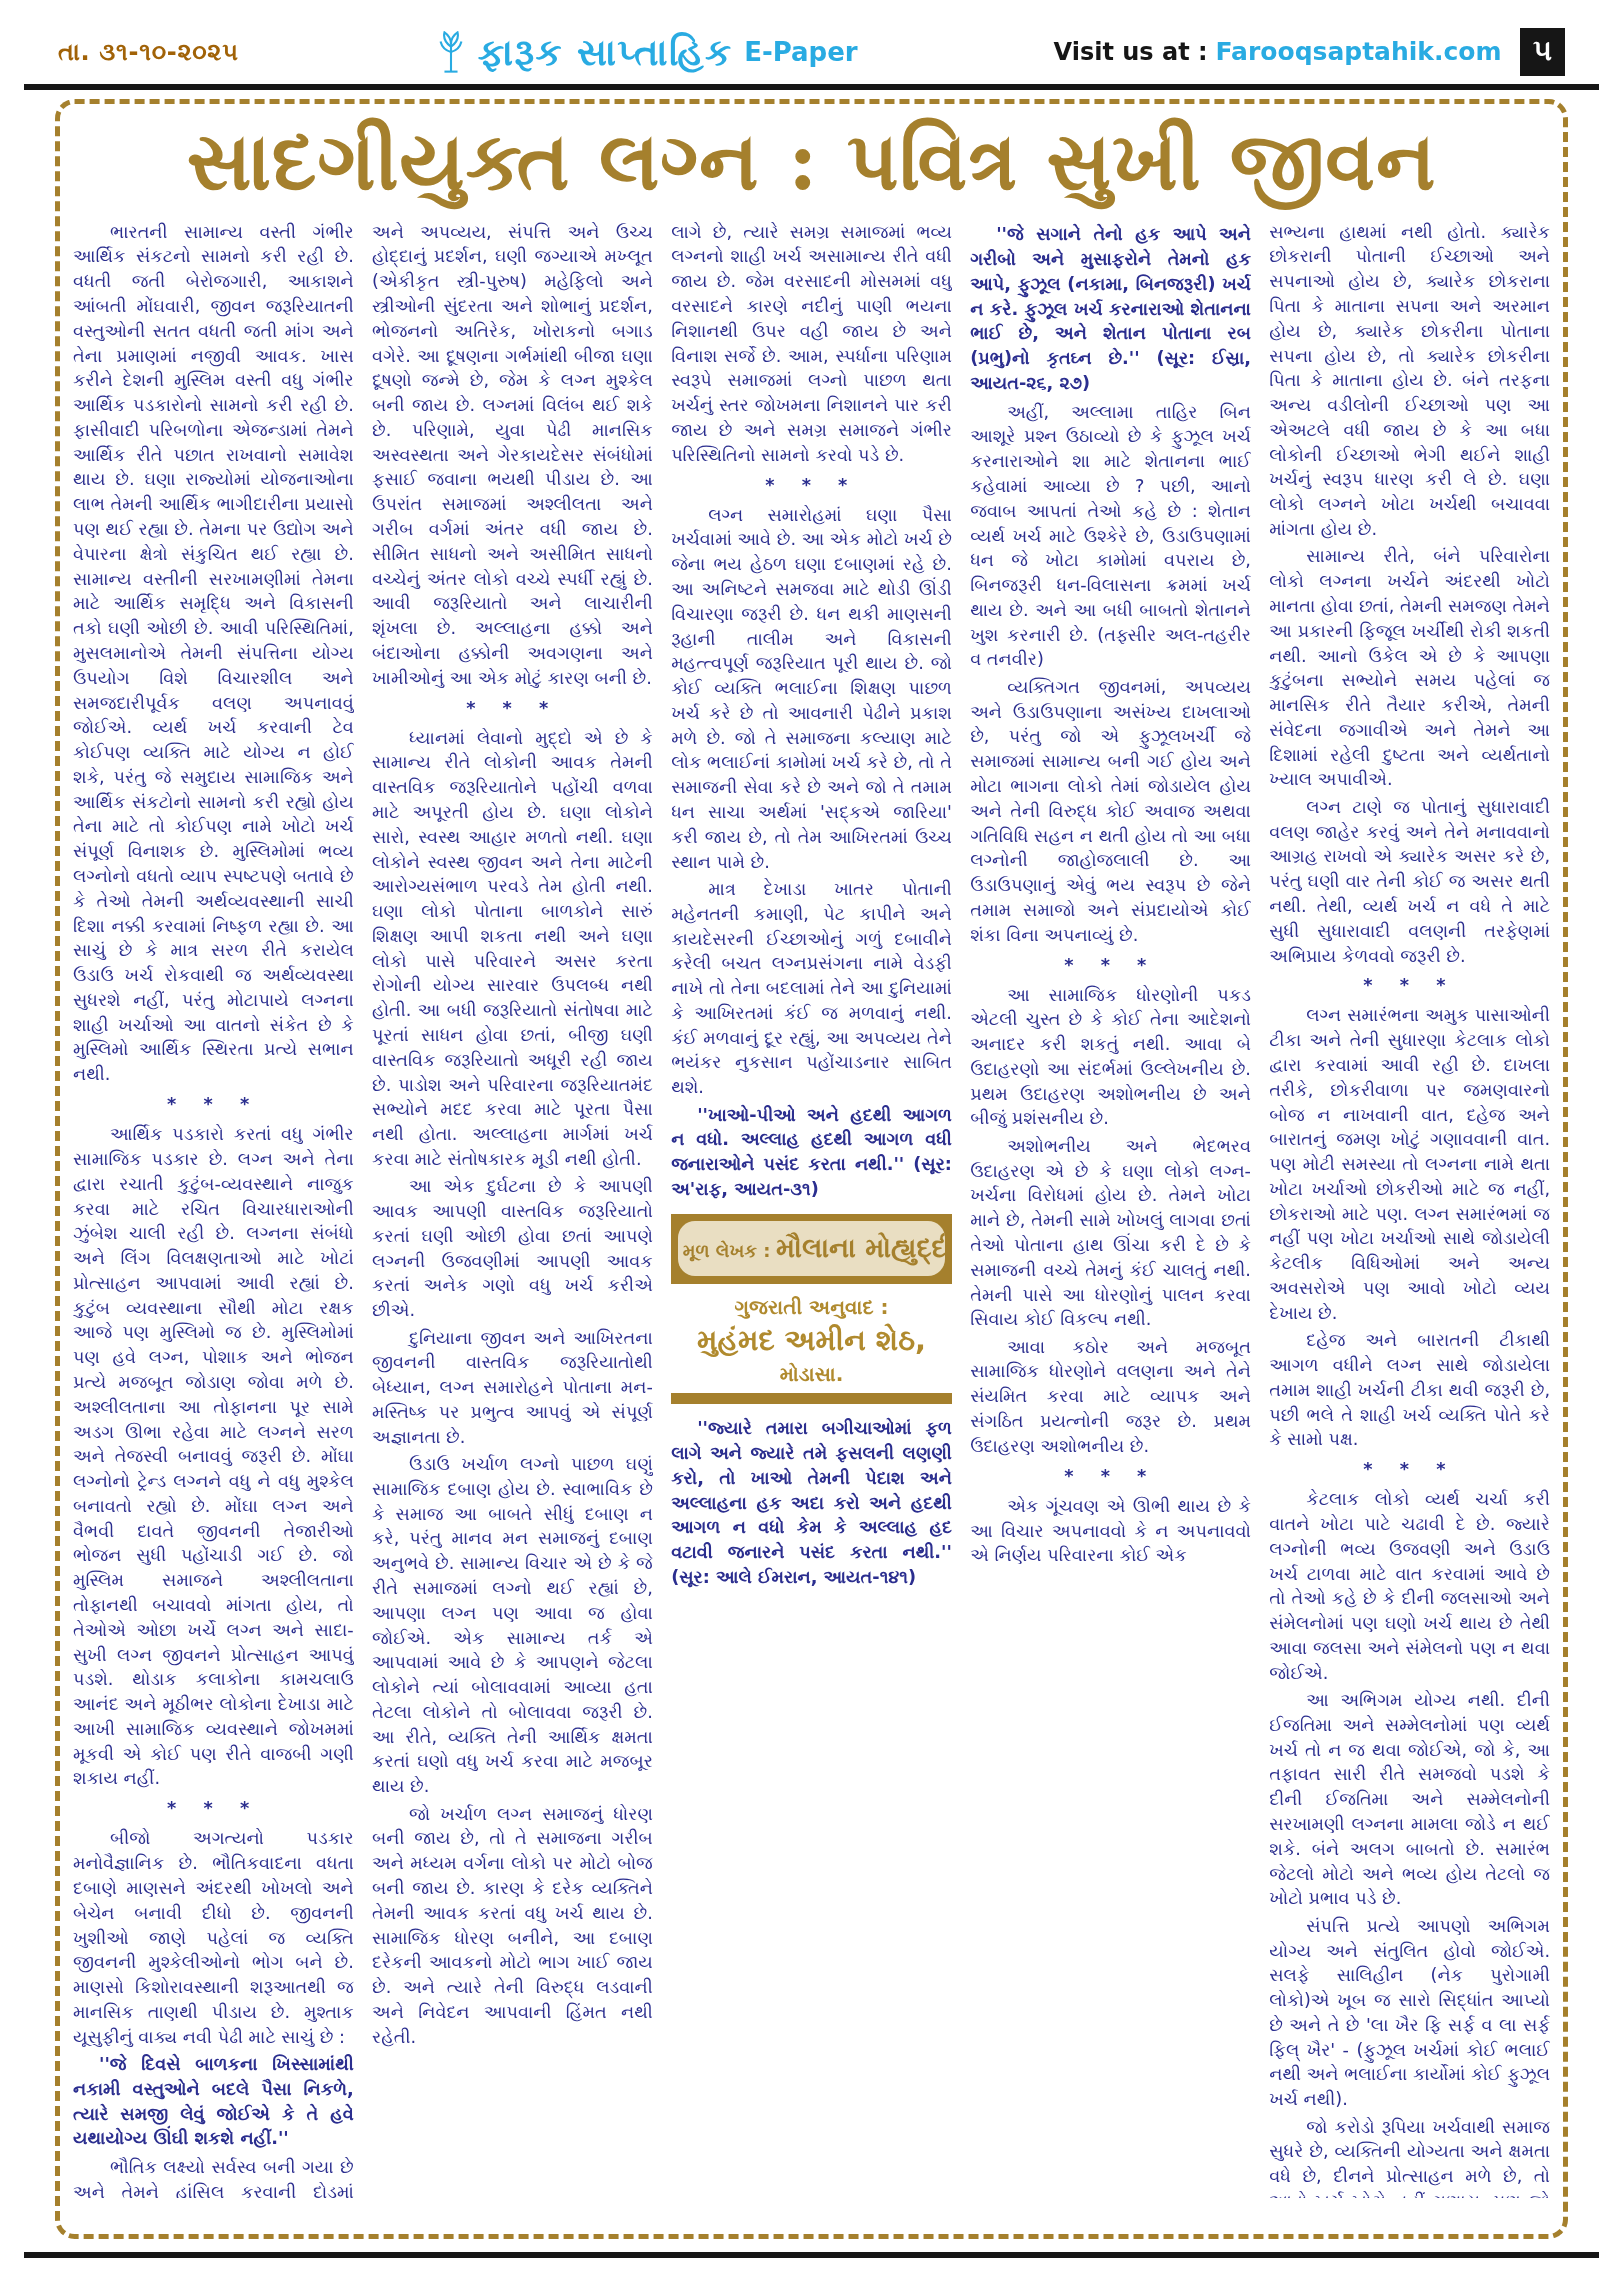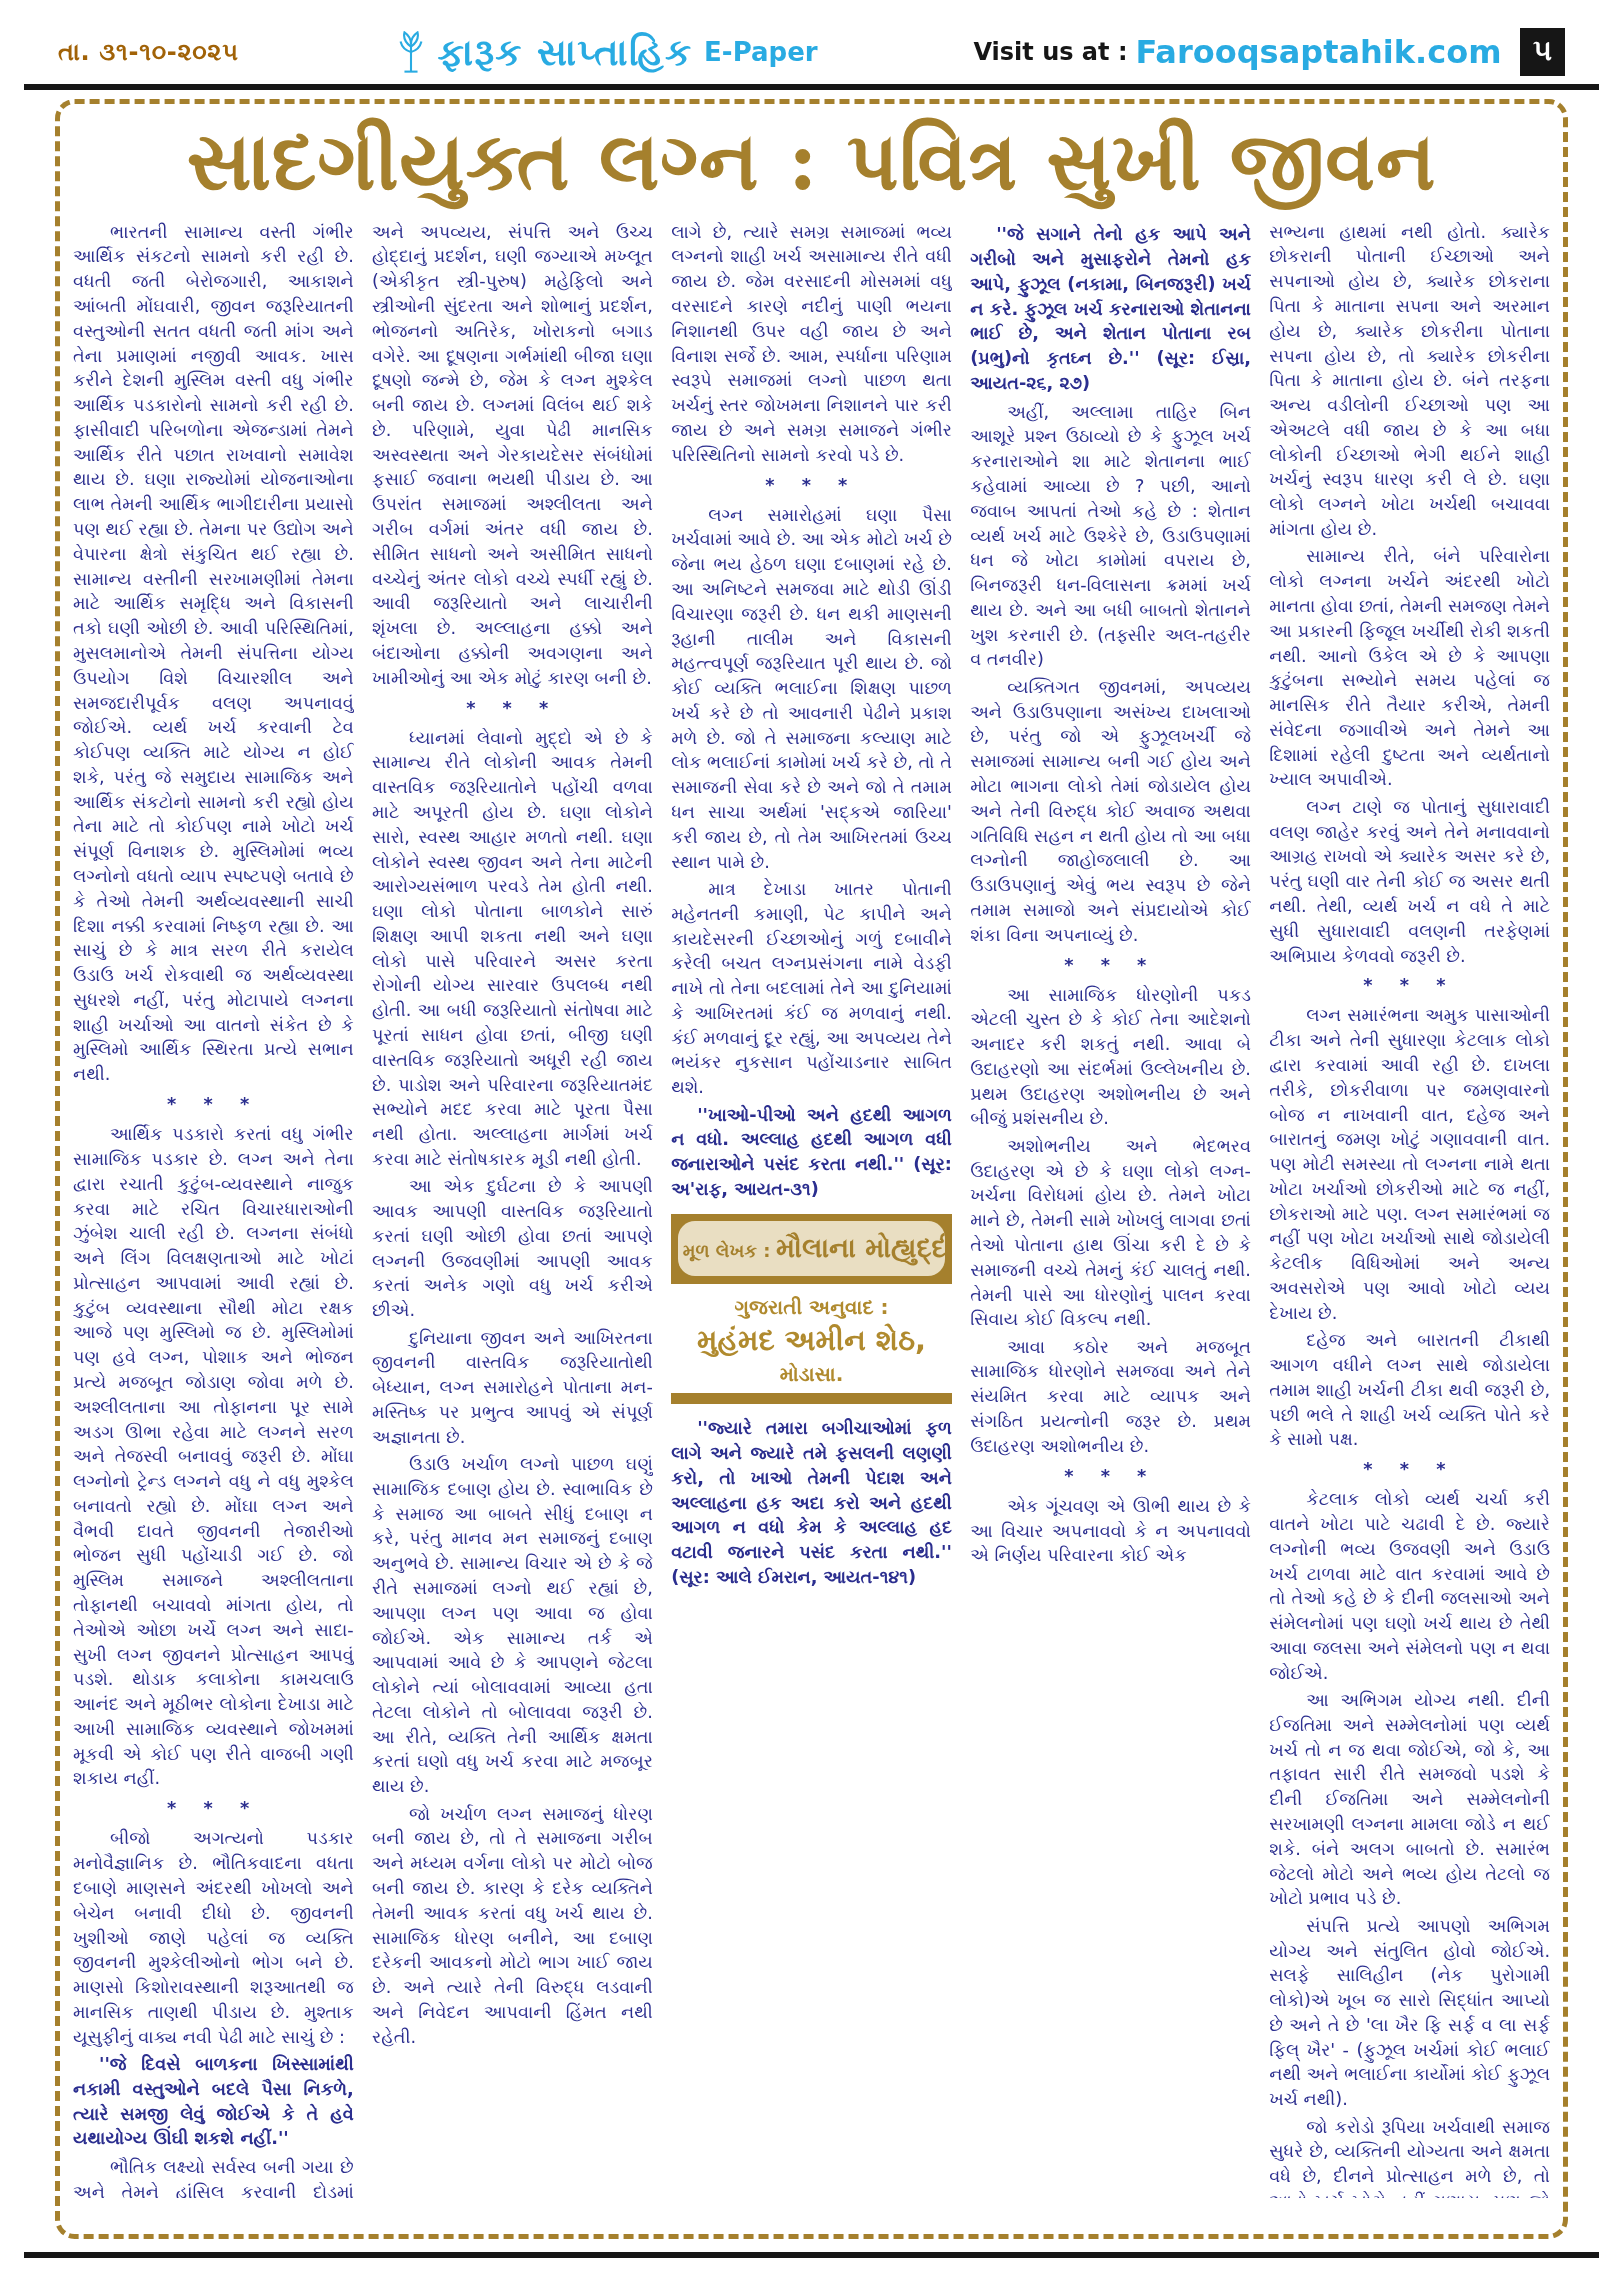--- a/index.html
+++ b/index.html
@@ -8,21 +8,21 @@
 
   
   .hdr{position:absolute;top:26px;left:58px;right:58px;height:52px;display:flex;align-items:center;justify-content:space-between;}
   .hdr-date{font-size:24px;font-weight:bold;color:#a16207;letter-spacing:0.7px;}
   .masthead{display:flex;align-items:center;gap:9.2px;}
   .masthead .tree{display:inline-flex;align-items:flex-end;}
   .masthead .m-title{font-size:37px;font-weight:bold;color:#29abe2;letter-spacing:1.3px;}
   .masthead .m-sub{font-size:26px;font-weight:bold;color:#29abe2;margin-left:2.6px;}
   .visit{display:flex;align-items:center;gap:7.9px;}
   .visit .v-lbl{font-size:24px;font-weight:bold;color:#161616;}
-  .visit .v-site{font-size:32px;font-weight:bold;color:#29abe2;text-decoration:none;text-align:center;}
+  .visit .v-site{font-size:25px;font-weight:bold;color:#29abe2;text-decoration:none;text-align:center;}
   .pageno{display:inline-block;background:#161616;color:#ffffff;font-size:29px;font-weight:bold;line-height:1;padding:7.9px 13px 10.5px;margin-left:10.5px;}
 
   .toprule{position:absolute;top:84px;left:23.6px;right:23.6px;height:5.9px;background:#161616;}
   .botrule{position:absolute;bottom:37px;left:23.6px;right:23.6px;height:5.9px;background:#161616;}
 
   
   .bbox{position:absolute;top:99px;left:55px;right:55px;bottom:56px;border:5.2px dashed #a5802d;border-radius:19.6px;padding:9.2px 13px 11.8px;box-sizing:border-box;}
   .headline{margin:3.9px 0 13px;text-align:center;color:#a5802d;font-size:80px;line-height:1.12;font-weight:bold;font-family:"DejaVu Serif","Liberation Serif",serif;letter-spacing:0.7px;}
 
   .cols{display:flex;gap:18.3px;height:calc(100% - 131px);overflow:hidden;}
@@ -115,21 +115,21 @@
           </div>
           <div class="bq">''જ્યારે તમારા બગીચાઓમાં ફળ લાગે અને જ્યારે તમે ફસલની લણણી કરો, તો ખાઓ તેમની પેદાશ અને અલ્લાહના હક અદા કરો અને હદથી આગળ ન વધો કેમ કે અલ્લાહ હદ વટાવી જનારને પસંદ કરતા નથી.'' (સૂર: આલે ઈમરાન, આયત-૧૪૧)</div>
         </div>
         <div class="col">
           <div class="bq">''જે સગાને તેનો હક આપે અને ગરીબો અને મુસાફરોને તેમનો હક આપે, ફુઝૂલ (નકામા, બિનજરૂરી) ખર્ચ ન કરે. ફુઝૂલ ખર્ચ કરનારાઓ શેતાનના ભાઈ છે, અને શેતાન પોતાના રબ (પ્રભુ)નો કૃતઘ્ન છે.'' (સૂર: ઈસ્રા, આયત-૨૬, ૨૭)</div>
           <div class="para">અહીં, અલ્લામા તાહિર બિન આશૂરે પ્રશ્ન ઉઠાવ્યો છે કે ફુઝૂલ ખર્ચ કરનારાઓને શા માટે શેતાનના ભાઈ કહેવામાં આવ્યા છે ? પછી, આનો જવાબ આપતાં તેઓ કહે છે : શેતાન વ્યર્થ ખર્ચ માટે ઉશ્કેરે છે, ઉડાઉપણામાં ધન જે ખોટા કામોમાં વપરાય છે, બિનજરૂરી ધન-વિલાસના ક્રમમાં ખર્ચ થાય છે. અને આ બધી બાબતો શેતાનને ખુશ કરનારી છે. (તફ્સીર અલ-તહરીર વ તનવીર)</div>
           <div class="para">વ્યક્તિગત જીવનમાં, અપવ્યય અને ઉડાઉપણાના અસંખ્ય દાખલાઓ છે, પરંતુ જો એ ફુઝૂલખર્ચી જે સમાજમાં સામાન્ય બની ગઈ હોય અને મોટા ભાગના લોકો તેમાં જોડાયેલ હોય અને તેની વિરુદ્ધ કોઈ અવાજ અથવા ગતિવિધિ સહન ન થતી હોય તો આ બધા લગ્નોની જાહોજલાલી છે. આ ઉડાઉપણાનું એવું ભય સ્વરૂપ છે જેને તમામ સમાજો અને સંપ્રદાયોએ કોઈ શંકા વિના અપનાવ્યું છે.</div>
           <div class="sep">* * *</div>
           <div class="para">આ સામાજિક ધોરણોની પકડ એટલી ચુસ્ત છે કે કોઈ તેના આદેશનો અનાદર કરી શકતું નથી. આવા બે ઉદાહરણો આ સંદર્ભમાં ઉલ્લેખનીય છે. પ્રથમ ઉદાહરણ અશોભનીય છે અને બીજું પ્રશંસનીય છે.</div>
           <div class="para">અશોભનીય અને ભેદભરવ ઉદાહરણ એ છે કે ઘણા લોકો લગ્ન-ખર્ચના વિરોધમાં હોય છે. તેમને ખોટા માને છે, તેમની સામે ખોખલું લાગવા છતાં તેઓ પોતાના હાથ ઊંચા કરી દે છે કે સમાજની વચ્ચે તેમનું કંઈ ચાલતું નથી. તેમની પાસે આ ધોરણોનું પાલન કરવા સિવાય કોઈ વિકલ્પ નથી.</div>
-          <div class="para">આવા કઠોર અને મજબૂત સામાજિક ધોરણોને સમજવા અને તેને સંયમિત કરવા માટે વ્યાપક અને સંગઠિત પ્રયત્નોની જરૂર છે. પ્રથમ ઉદાહરણ અશોભનીય છે.</div>
+          <div class="para">આવા કઠોર અને મજબૂત સામાજિક ધોરણોને વલણના અને તેને સંયમિત કરવા માટે વ્યાપક અને સંગઠિત પ્રયત્નોની જરૂર છે. પ્રથમ ઉદાહરણ અશોભનીય છે.</div>
           <div class="sep">* * *</div>
           <div class="para">એક ગૂંચવણ એ ઊભી થાય છે કે આ વિચાર અપનાવવો કે ન અપનાવવો એ નિર્ણય પરિવારના કોઈ એક</div>
         </div>
         <div class="col">
           <div class="para noindent">સભ્યના હાથમાં નથી હોતો. ક્યારેક છોકરાની પોતાની ઈચ્છાઓ અને સપનાઓ હોય છે, ક્યારેક છોકરાના પિતા કે માતાના સપના અને અરમાન હોય છે, ક્યારેક છોકરીના પોતાના સપના હોય છે, તો ક્યારેક છોકરીના પિતા કે માતાના હોય છે. બંને તરફના અન્ય વડીલોની ઈચ્છાઓ પણ આ એઅટલે વધી જાય છે કે આ બધા લોકોની ઈચ્છાઓ ભેગી થઈને શાહી ખર્ચનું સ્વરૂપ ધારણ કરી લે છે. ઘણા લોકો લગ્નને ખોટા ખર્ચથી બચાવવા માંગતા હોય છે.</div>
           <div class="para">સામાન્ય રીતે, બંને પરિવારોના લોકો લગ્નના ખર્ચને અંદરથી ખોટો માનતા હોવા છતાં, તેમની સમજણ તેમને આ પ્રકારની ફિજૂલ ખર્ચીથી રોકી શકતી નથી. આનો ઉકેલ એ છે કે આપણા કુટુંબના સભ્યોને સમય પહેલાં જ માનસિક રીતે તૈયાર કરીએ, તેમની સંવેદના જગાવીએ અને તેમને આ દિશામાં રહેલી દુષ્ટતા અને વ્યર્થતાનો ખ્યાલ અપાવીએ.</div>
           <div class="para">લગ્ન ટાણે જ પોતાનું સુધારાવાદી વલણ જાહેર કરવું અને તેને મનાવવાનો આગ્રહ રાખવો એ ક્યારેક અસર કરે છે, પરંતુ ઘણી વાર તેની કોઈ જ અસર થતી નથી. તેથી, વ્યર્થ ખર્ચ ન વધે તે માટે સુધી સુધારાવાદી વલણની તરફેણમાં અભિપ્રાય કેળવવો જરૂરી છે.</div>
           <div class="sep">* * *</div>
           <div class="para">લગ્ન સમારંભના અમુક પાસાઓની ટીકા અને તેની સુધારણા કેટલાક લોકો દ્વારા કરવામાં આવી રહી છે. દાખલા તરીકે, છોકરીવાળા પર જમણવારનો બોજ ન નાખવાની વાત, દહેજ અને બારાતનું જમણ ખોટું ગણાવવાની વાત. પણ મોટી સમસ્યા તો લગ્નના નામે થતા ખોટા ખર્ચાઓ છોકરીઓ માટે જ નહીં, છોકરાઓ માટે પણ. લગ્ન સમારંભમાં જ નહીં પણ ખોટા ખર્ચાઓ સાથે જોડાયેલી કેટલીક વિધિઓમાં અને અન્ય અવસરોએ પણ આવો ખોટો વ્યય દેખાય છે.</div>
           <div class="para">દહેજ અને બારાતની ટીકાથી આગળ વધીને લગ્ન સાથે જોડાયેલા તમામ શાહી ખર્ચની ટીકા થવી જરૂરી છે, પછી ભલે તે શાહી ખર્ચ વ્યક્તિ પોતે કરે કે સામો પક્ષ.</div>

